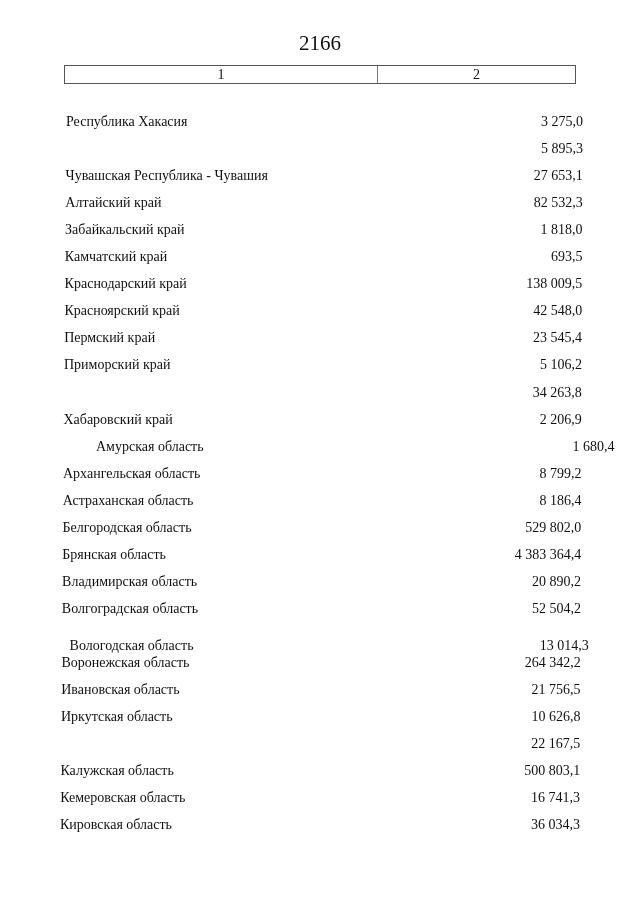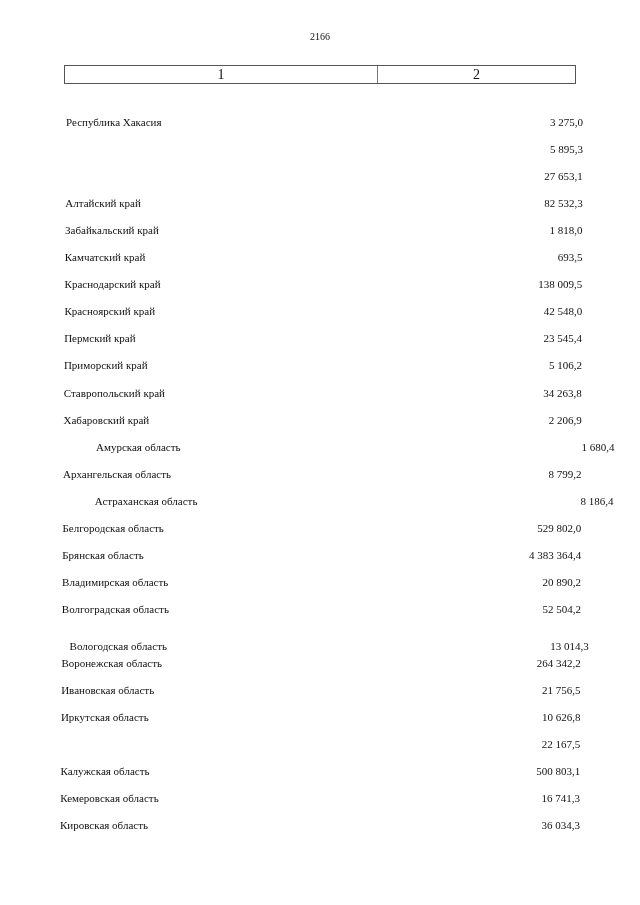--- a/index.html
+++ b/index.html
@@ -3,34 +3,34 @@
   <meta charset="utf-8">
   <style>
     html, body { margin: 0; padding: 0; background: #ffffff; }
     body {
       width: 640px; height: 905px; position: relative; overflow: hidden;
       font-family: "Liberation Serif", "DejaVu Serif", serif;
       color: #111111;
     }
     .page-number {
       position: absolute; top: 31px; left: 0; width: 640px;
-      text-align: center; font-size: 10px;
+      text-align: center; font-size: 21px;
     }
     .header-table {
       position: absolute; top: 65px; left: 64px; width: 512px; height: 19px;
       border: 1px solid #555; display: flex; box-sizing: border-box;
     }
     .header-cell {
       font-size: 14px; text-align: center; line-height: 17px;
     }
     .header-cell.c1 { width: 312px; border-right: 1px solid #777; }
     .header-cell.c2 { flex: 1; }
     .rows { position: absolute; top: 112px; left: 0; width: 640px; }
     .row {
-      position: absolute; height: 20px; font-size: 11px; line-height: 20px;
+      position: absolute; height: 20px; font-size: 14px; line-height: 20px;
     }
     .row .name { position: absolute; left: 0; white-space: nowrap; }
     .row .value { position: absolute; right: 0; white-space: nowrap; text-align: left; }
   </style>
 </head>
 <body>
 
 <div class="page-number">2166</div>
 
 <div class="header-table">
@@ -40,20 +40,21 @@
 
 <div class="rows" id="rows">
     <div class="row" style="top: 0px; left: 66px; width: 517px;">
       <span class="name">Республика Хакасия</span>
       <span class="value">3 275,0</span>
     </div>
     <div class="row" style="top: 27.05px; left: 65.7692px; width: 517.115px;">
       <span class="value">5 895,3</span>
     </div>
     <div class="row" style="top: 54.1px; left: 65.5385px; width: 517.231px;">
+      <span class="name">Чувашская Республика - Чувашия</span>
       <span class="value">27 653,1</span>
     </div>
     <div class="row" style="top: 81.15px; left: 65.3077px; width: 517.346px;">
       <span class="name">Алтайский край</span>
       <span class="value">82 532,3</span>
     </div>
     <div class="row" style="top: 108.2px; left: 65.0769px; width: 517.462px;">
       <span class="name">Забайкальский край</span>
       <span class="value">1 818,0</span>
     </div>
@@ -71,36 +72,35 @@
     </div>
     <div class="row" style="top: 216.4px; left: 64.1538px; width: 517.923px;">
       <span class="name">Пермский край</span>
       <span class="value">23 545,4</span>
     </div>
     <div class="row" style="top: 243.45px; left: 63.9231px; width: 518.038px;">
       <span class="name">Приморский край</span>
       <span class="value">5 106,2</span>
     </div>
     <div class="row" style="top: 270.5px; left: 63.6923px; width: 518.154px;">
-      <span class="name">Ставропольский край</span>
       <span class="value">34 263,8</span>
     </div>
     <div class="row" style="top: 297.55px; left: 63.4615px; width: 518.269px;">
       <span class="name">Хабаровский край</span>
       <span class="value">2 206,9</span>
     </div>
     <div class="row" style="top: 324.6px; left: 60px; width: 518.385px; margin-left: 36px;">
       <span class="name">Амурская область</span>
       <span class="value">1 680,4</span>
     </div>
     <div class="row" style="top: 351.65px; left: 63px; width: 518.5px;">
       <span class="name">Архангельская область</span>
       <span class="value">8 799,2</span>
     </div>
-    <div class="row" style="top: 378.7px; left: 62.7692px; width: 518.615px; margin-left: 32px;">
+    <div class="row" style="top: 378.7px; left: 62.7692px; width: 518.615px;">
       <span class="name">Астраханская область</span>
       <span class="value">8 186,4</span>
     </div>
     <div class="row" style="top: 405.75px; left: 62.5385px; width: 518.731px;">
       <span class="name">Белгородская область</span>
       <span class="value">529 802,0</span>
     </div>
     <div class="row" style="top: 432.8px; left: 62.3077px; width: 518.846px;">
       <span class="name">Брянская область</span>
       <span class="value">4 383 364,4</span>

